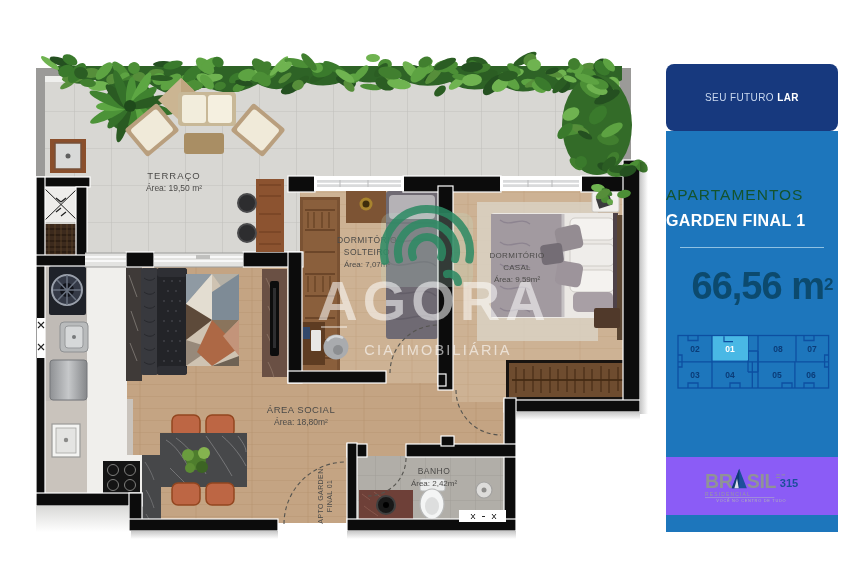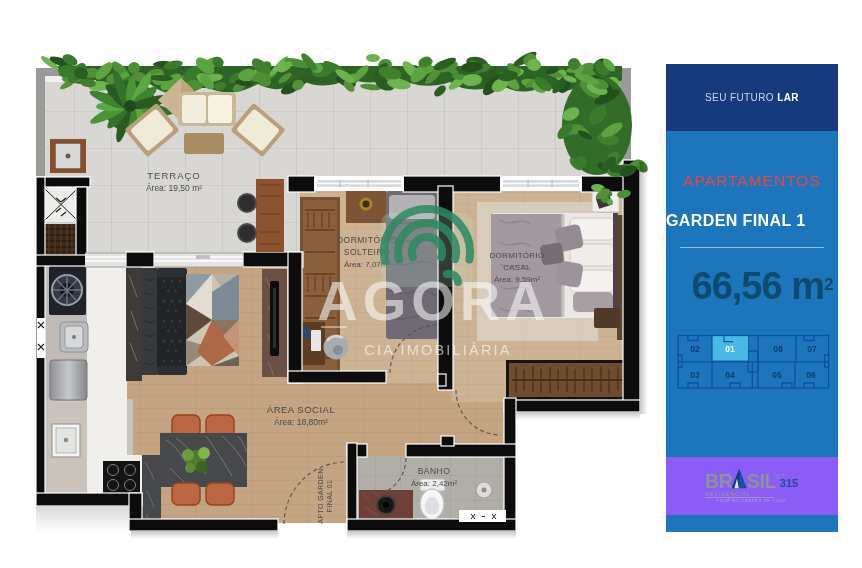--- a/index.html
+++ b/index.html
@@ -1,25 +1,25 @@
 <!DOCTYPE html>
 <html><head>
 <meta charset="utf-8">
 <style>
   html,body{margin:0;padding:0;background:#fff;width:862px;height:568px;overflow:hidden;}
   *{font-family:"Liberation Sans", sans-serif;}
   .stage{position:relative;width:862px;height:568px;background:#fff;}
   svg{position:absolute;top:0;left:0;}
   .panel{position:absolute;left:666px;top:64px;width:172px;height:468px;}
   .hdr{position:absolute;left:0;top:0;width:172px;height:67px;background:#17397e;color:#c9d8ef;
-       font-size:10px;letter-spacing:.4px;text-align:center;line-height:67px;}
+       font-size:10px;letter-spacing:.4px;text-align:center;line-height:67px;border-radius:8px;}
   .hdr b{color:#fff;}
   .body{position:absolute;left:0;top:67px;width:172px;height:326px;background:#1d76bc;color:#fff;}
-  .apts{position:absolute;left:0;top:108px;width:172px;text-align:center;font-size:15.5px;
-        letter-spacing:1px;color:#ef4444;}
+  .apts{position:absolute;left:0;top:122px;width:172px;font-size:15.5px;
+        letter-spacing:1px;color:#14532d;}
   .gfin{position:absolute;left:0;top:148px;width:172px;font-size:16px;
         letter-spacing:.4px;font-weight:bold;color:#fff;}
   .divl{position:absolute;left:14px;top:183px;width:144px;height:1px;background:#8fc1e2;}
   .m2{position:absolute;left:0;top:201px;width:192px;text-align:center;font-size:38px;
       font-weight:bold;color:#0c4a6e;letter-spacing:-1px;}
   .m2 sup{font-size:17px;vertical-align:9px;}
   .wband{position:absolute;left:0;top:393px;width:172px;height:58px;background:#8b5cf6;}
   .foot{position:absolute;left:0;top:451px;width:172px;height:17px;background:#1d76bc;}
 </style>
 </head>

